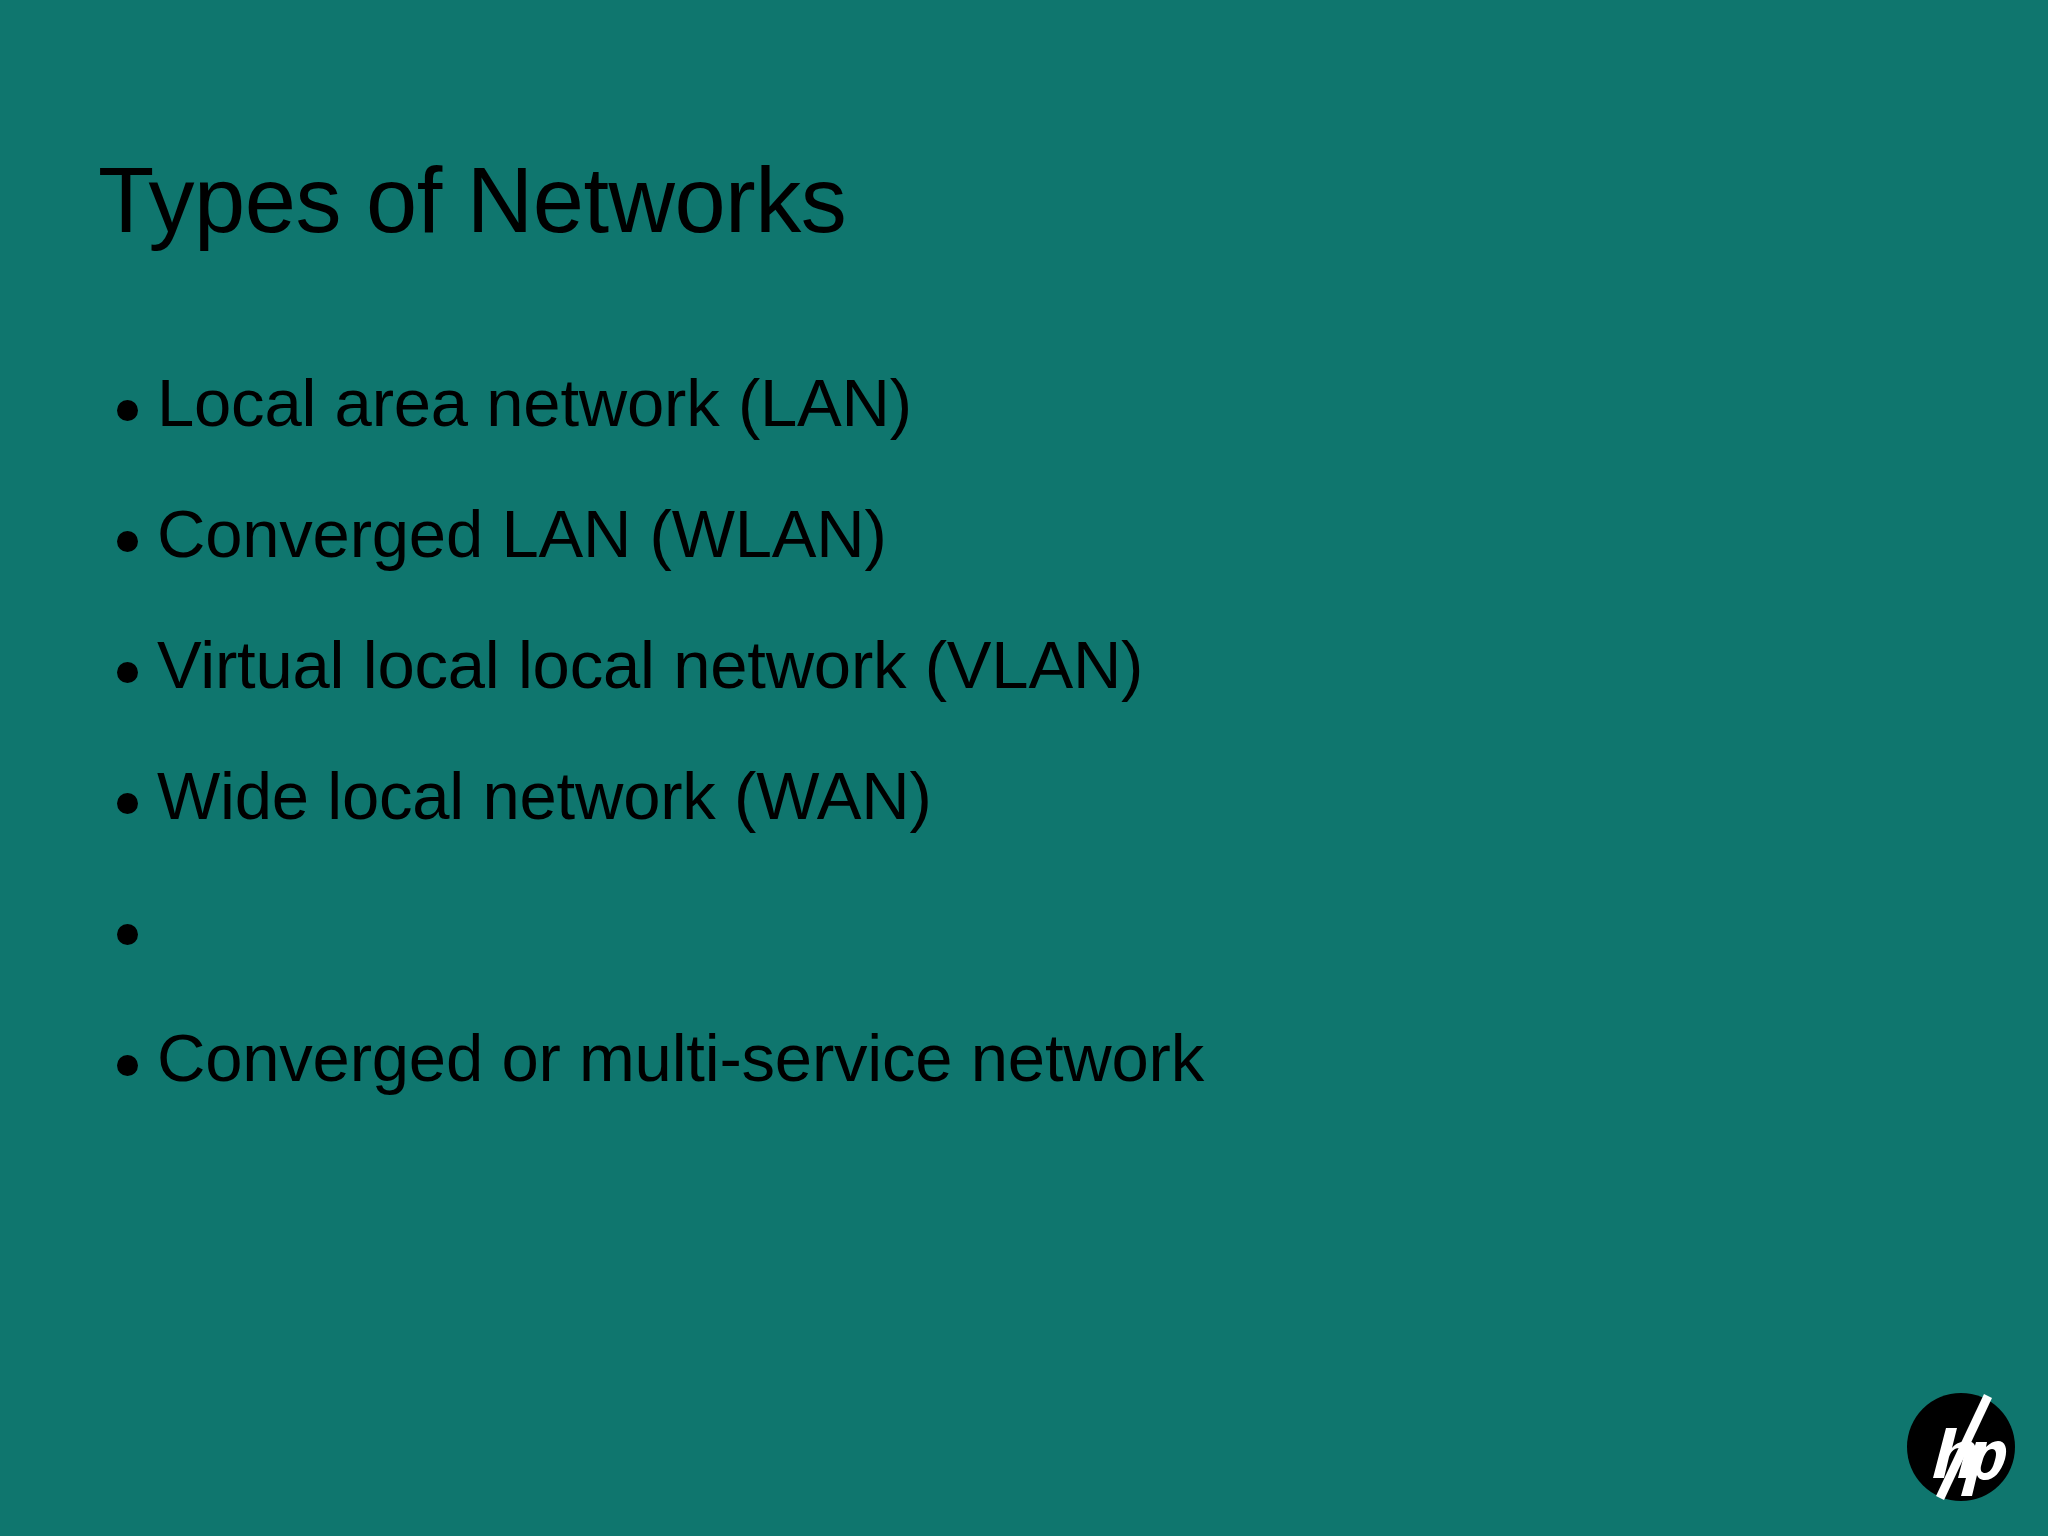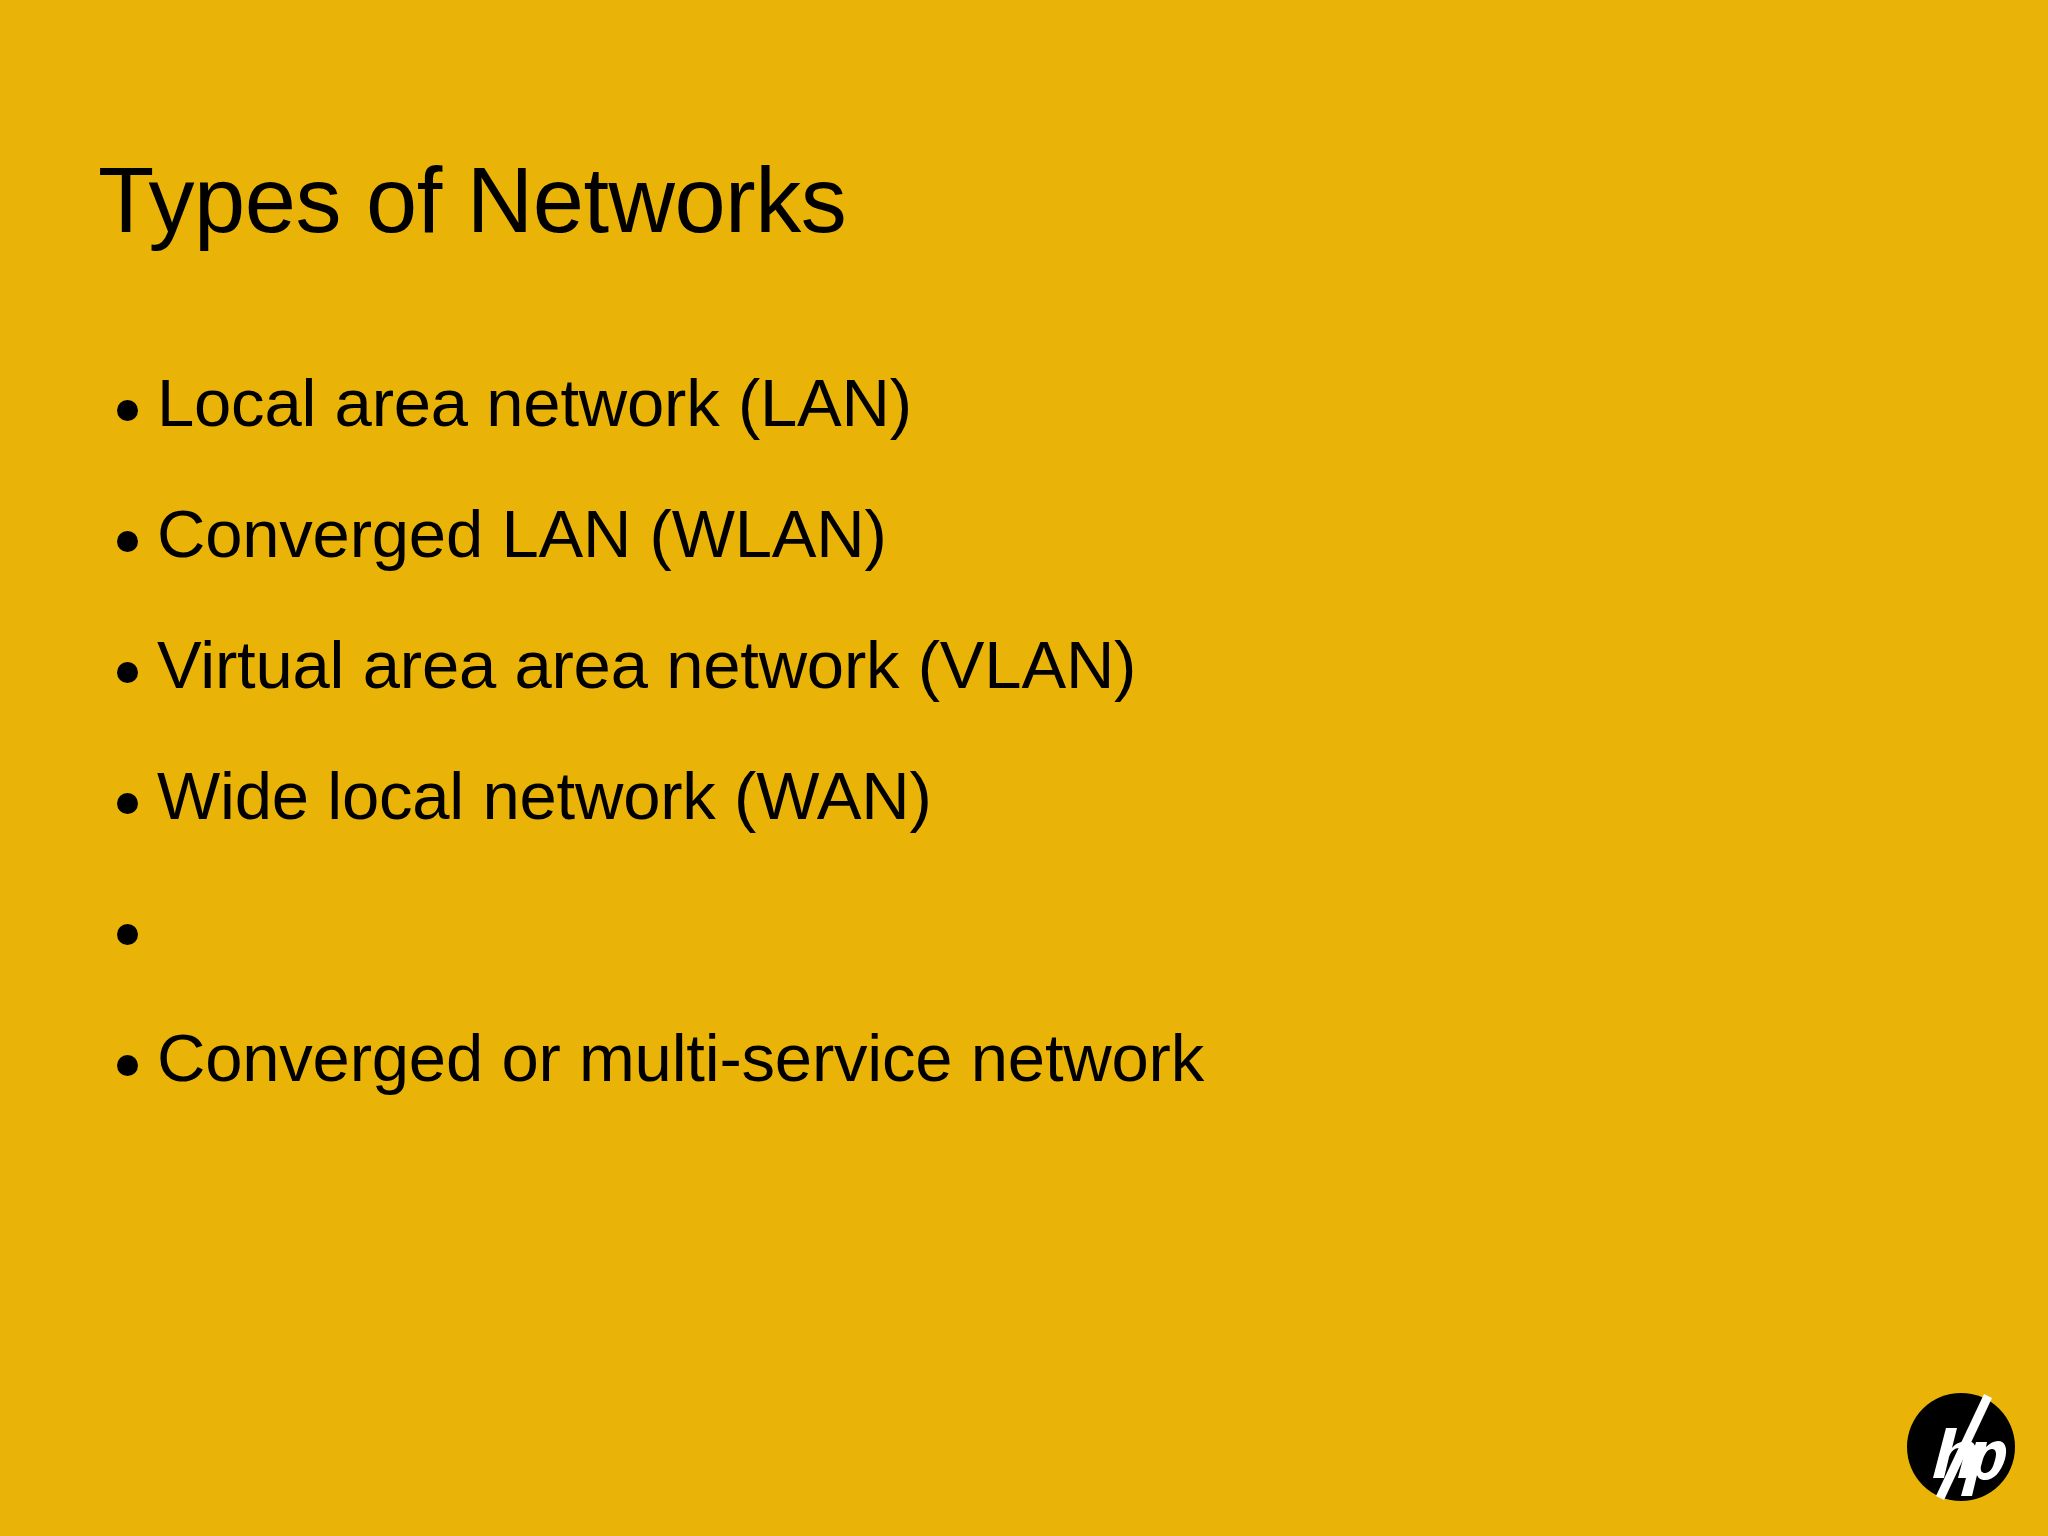--- a/index.html
+++ b/index.html
@@ -6,21 +6,21 @@
   html, body {
     margin: 0;
     padding: 0;
     background: #ffffff;
   }
 
   .slide {
     position: relative;
     width: 2048px;
     height: 1536px;
-    background: #eab308;
+    background: #0f766e;
     overflow: hidden;
     font-family: "Liberation Sans", sans-serif;
     color: #000000;
   }
 
   
   .slide-title {
     position: absolute;
     left: 98px;
     top: 92px;
@@ -115,21 +115,21 @@
       <span class="bullet-marker">
           <span class="dot"></span>
         </span>
       <span class="bullet-text">Converged LAN (WLAN)</span>
     </li>
 
     <li class="bullet-item">
       <span class="bullet-marker">
           <span class="dot"></span>
         </span>
-      <span class="bullet-text">Virtual area area network (VLAN)</span>
+      <span class="bullet-text">Virtual local local network (VLAN)</span>
     </li>
 
     <li class="bullet-item">
       <span class="bullet-marker">
           <span class="dot"></span>
         </span>
       <span class="bullet-text">Wide local network (WAN)</span>
     </li>
 
     <li class="bullet-item">

